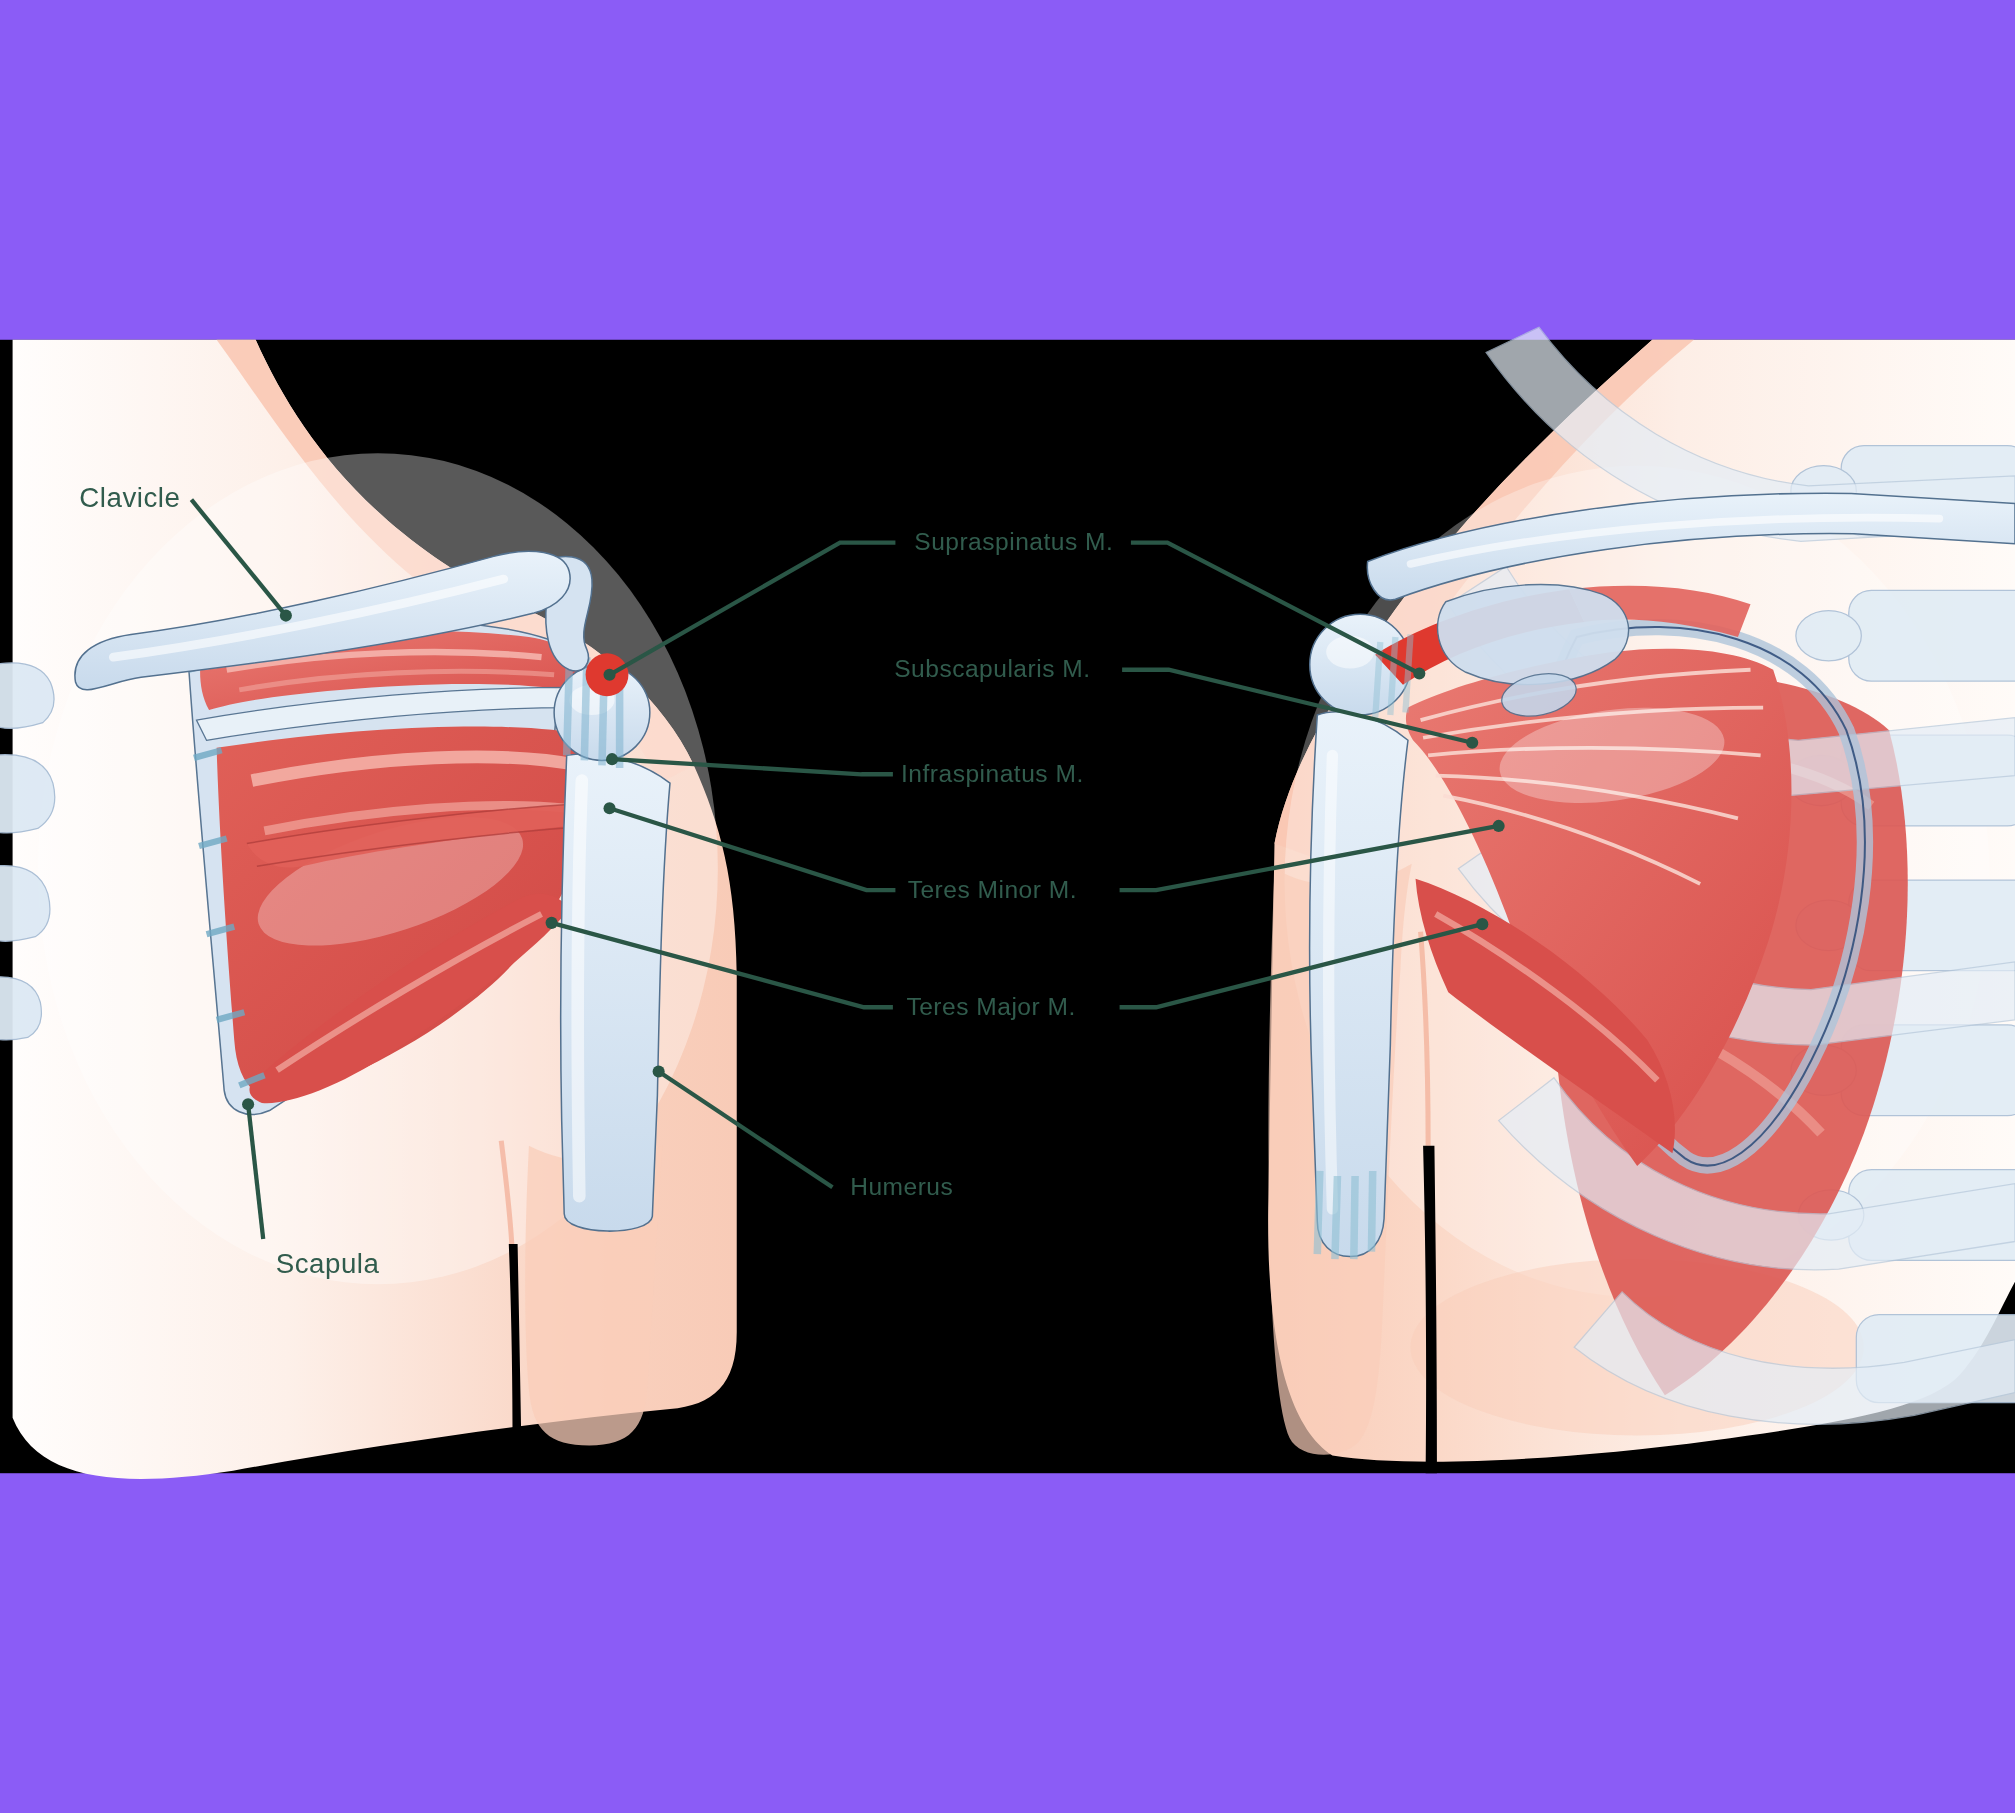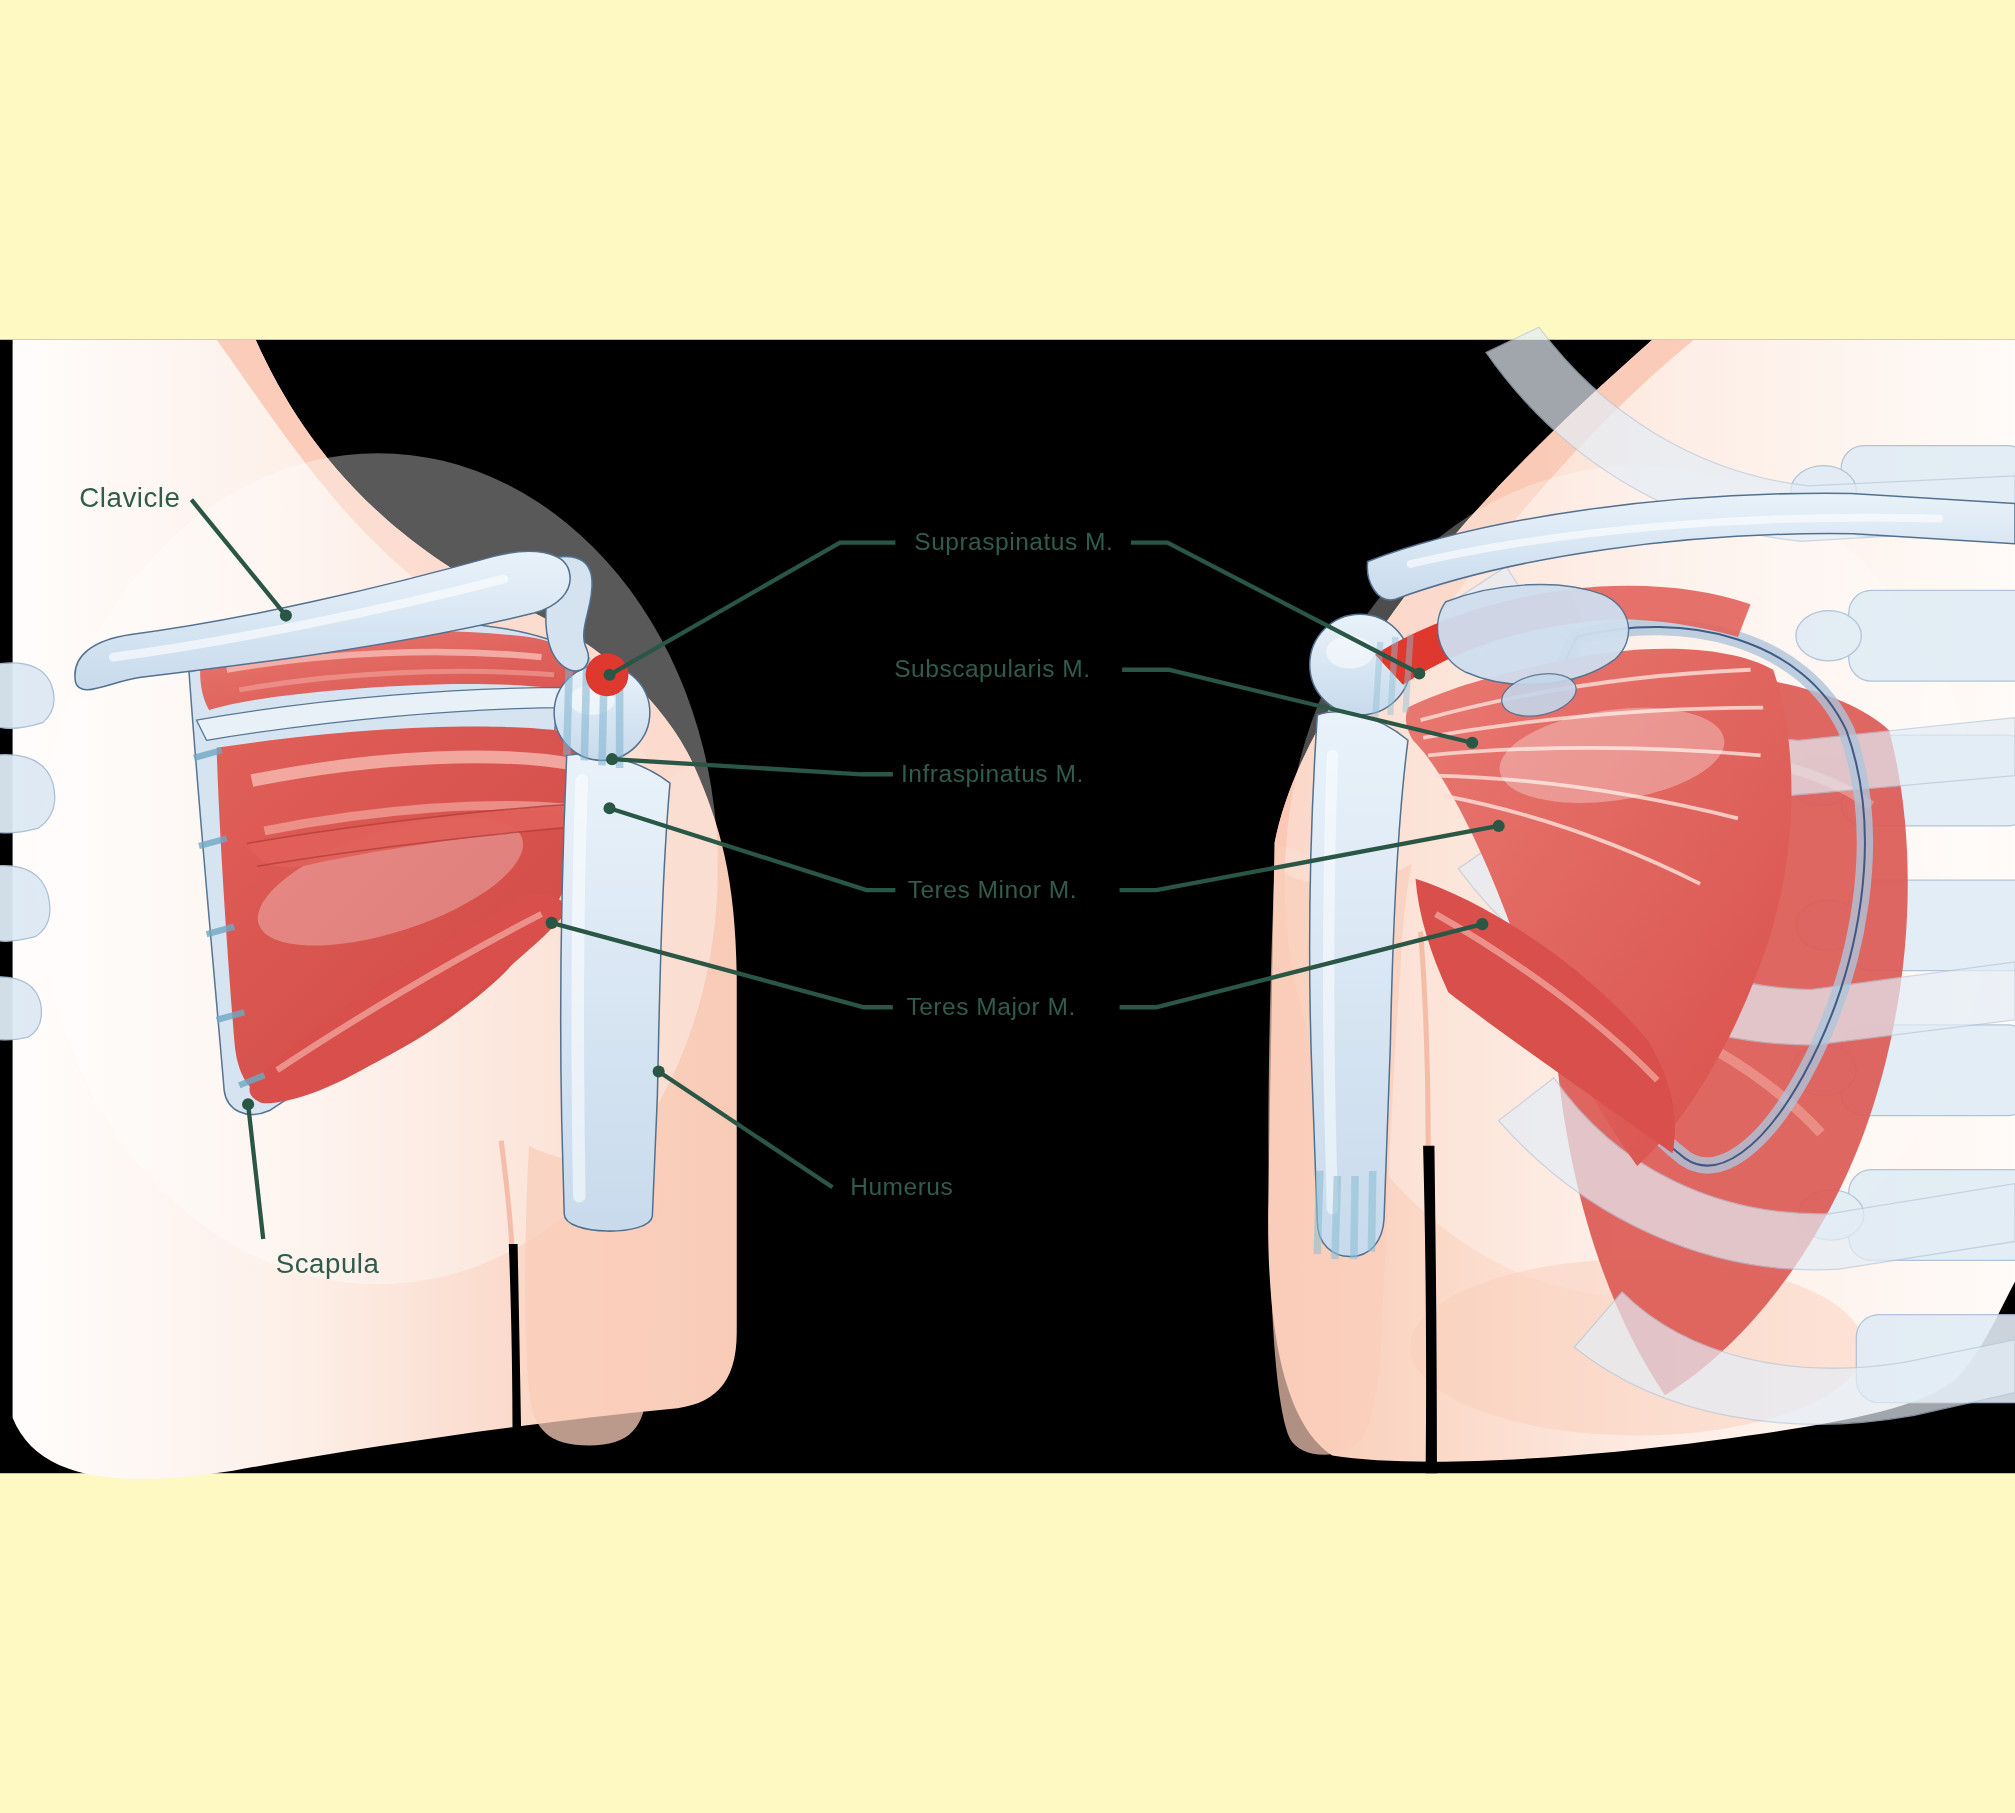--- a/index.html
+++ b/index.html
@@ -1,16 +1,16 @@
 <!DOCTYPE html>
 <html style="font-size:6.4px"><head>
 <meta charset="utf-8">
 <style>
   html,body{margin:0;padding:0;background:#000;width:100%;height:100%;overflow:hidden;}
-  .stage{width:100vw;height:100vh;display:flex;align-items:center;justify-content:flex-start;background:#fef9c3;text-decoration:underline;}
+  .stage{width:100vw;height:100vh;display:flex;align-items:center;justify-content:flex-start;background:#8b5cf6;text-decoration:underline;}
   svg{width:100vw;height:100vh;display:block;font-family:"Liberation Sans",sans-serif;}
   .lbl{fill:#315c4d;font-weight:500;letter-spacing:.4px;}
   .lbl-big{font-size:22px;}
   .lbl-mid{font-size:19.5px;}
   .leader{stroke:#2a5646;stroke-width:3.4;fill:none;}
   .dot{fill:#2a5646;}
   .bone-o{stroke:#53718f;stroke-width:1.2;}
 </style>
 </head>
 <body>

